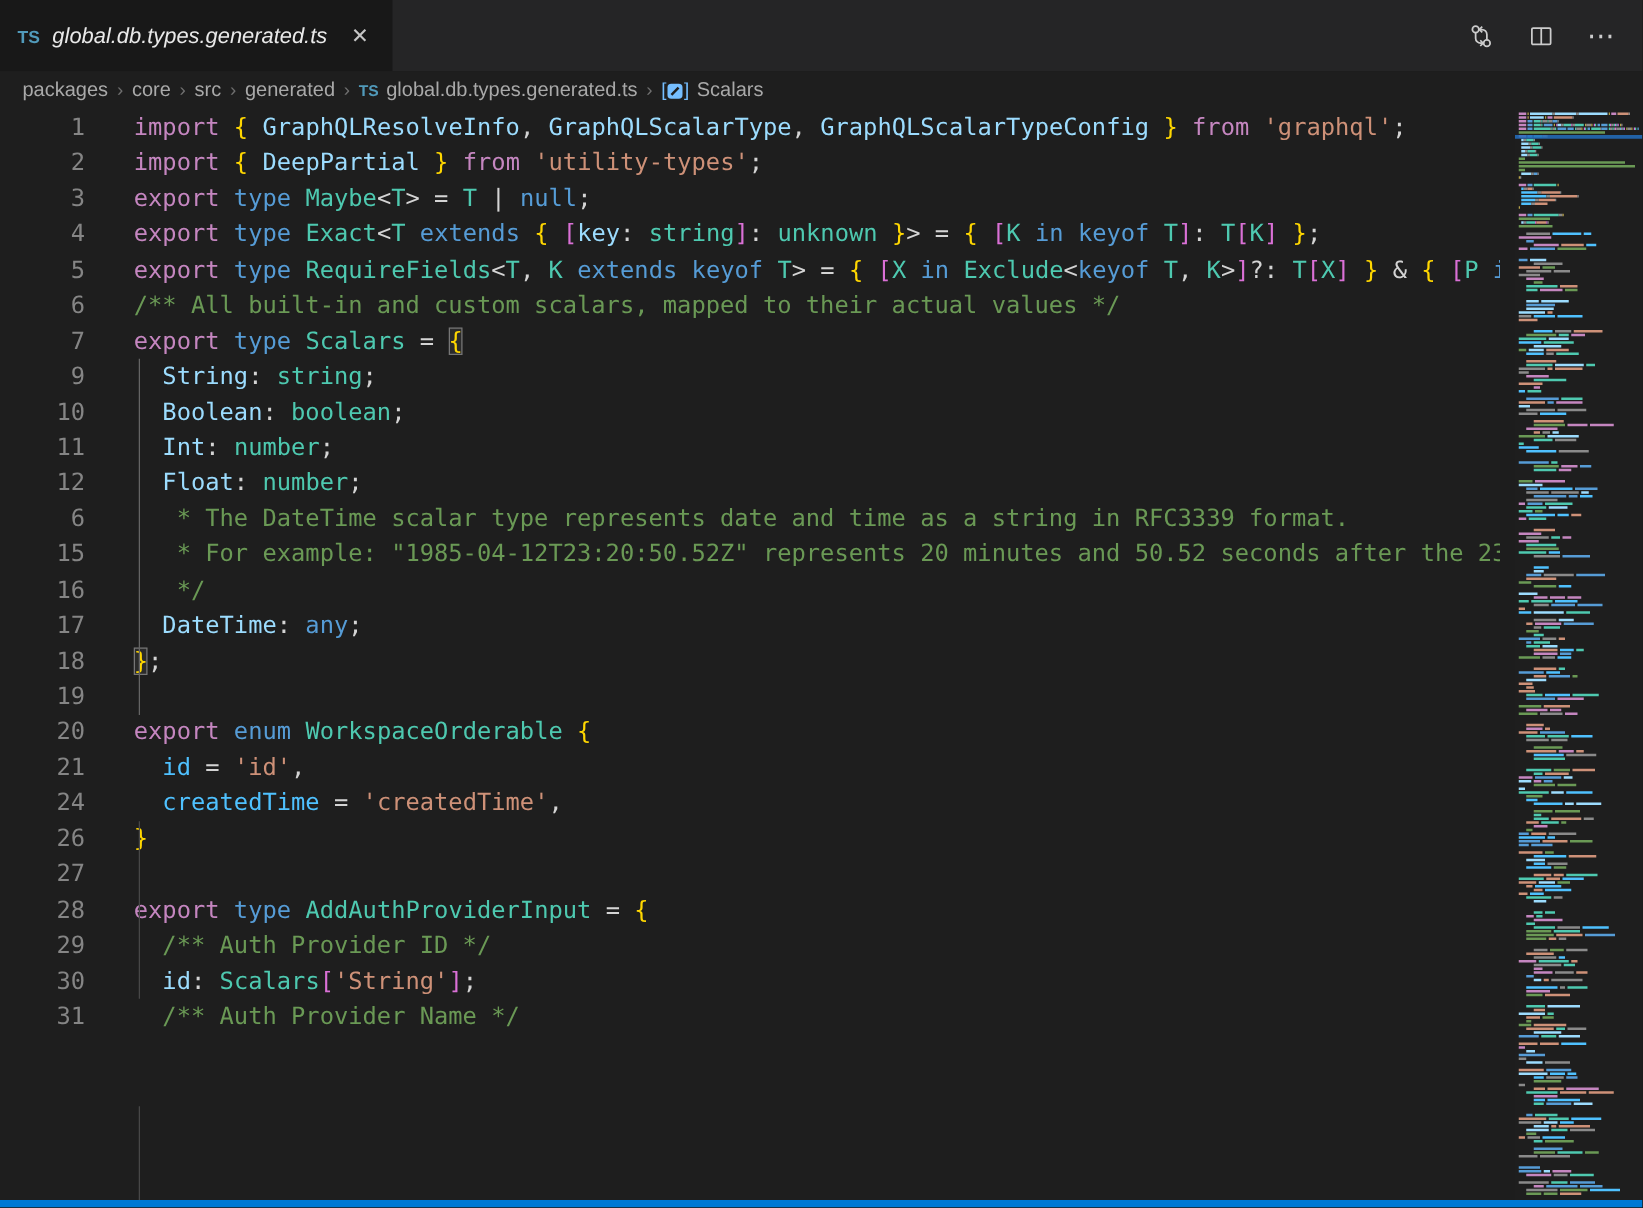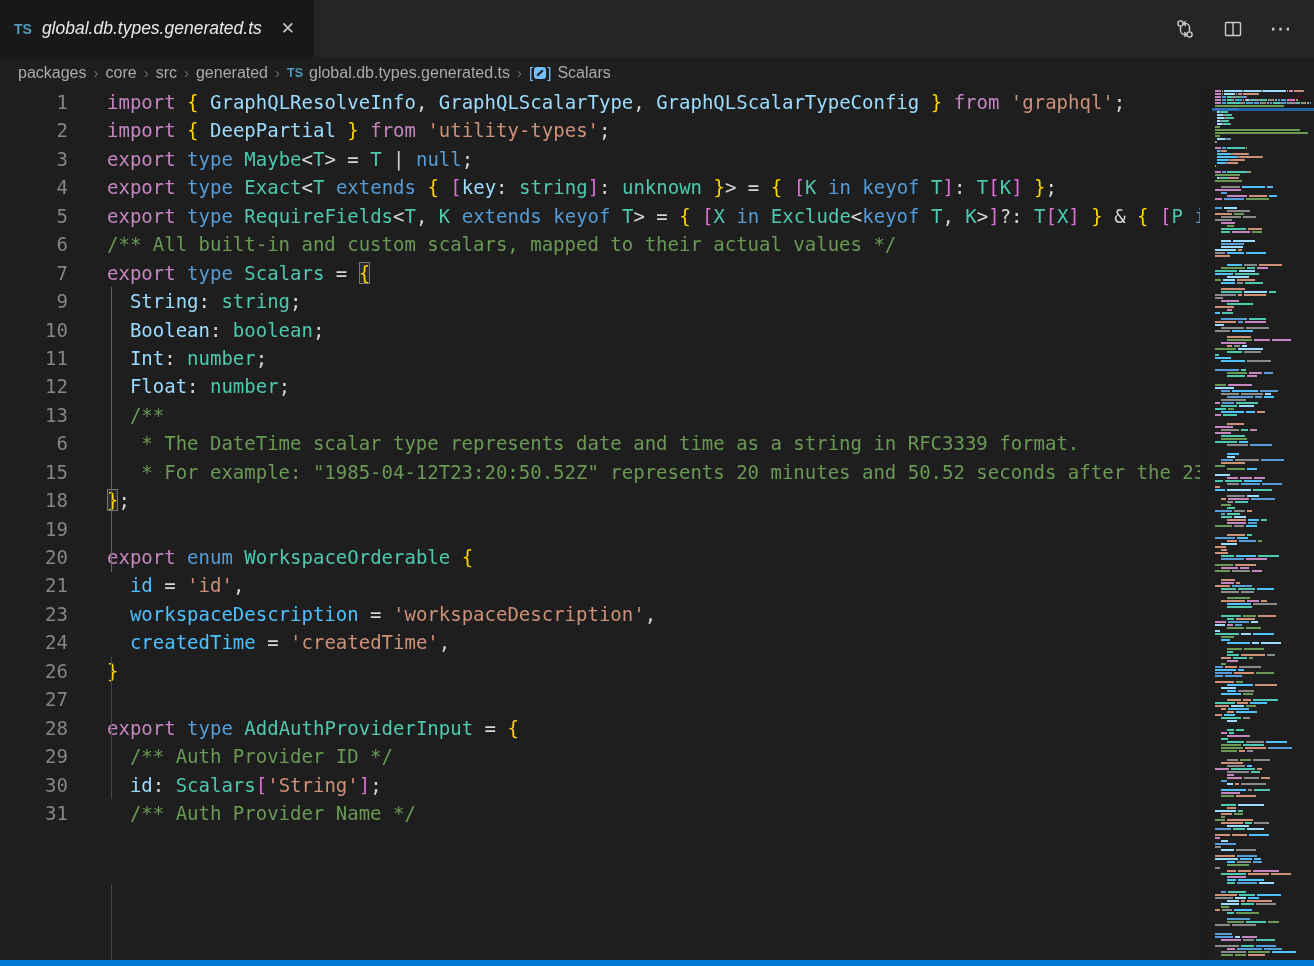--- a/index.html
+++ b/index.html
@@ -137,28 +137,28 @@
         <div class="line"><span class="ln">2</span><span class="ln-pad"></span><span class="tk-kw1">import</span><span class="tk-pun"> </span><span class="tk-br1">{</span><span class="tk-pun"> </span><span class="tk-var">DeepPartial</span><span class="tk-pun"> </span><span class="tk-br1">}</span><span class="tk-pun"> </span><span class="tk-kw1">from</span><span class="tk-pun"> </span><span class="tk-str">'utility-types'</span><span class="tk-pun">;</span></div>
         <div class="line"><span class="ln">3</span><span class="ln-pad"></span><span class="tk-kw1">export</span><span class="tk-pun"> </span><span class="tk-kw2">type</span><span class="tk-pun"> </span><span class="tk-typ">Maybe</span><span class="tk-pun">&lt;</span><span class="tk-typ">T</span><span class="tk-pun">&gt; = </span><span class="tk-typ">T</span><span class="tk-pun"> | </span><span class="tk-kw2">null</span><span class="tk-pun">;</span></div>
         <div class="line"><span class="ln">4</span><span class="ln-pad"></span><span class="tk-kw1">export</span><span class="tk-pun"> </span><span class="tk-kw2">type</span><span class="tk-pun"> </span><span class="tk-typ">Exact</span><span class="tk-pun">&lt;</span><span class="tk-typ">T</span><span class="tk-pun"> </span><span class="tk-kw2">extends</span><span class="tk-pun"> </span><span class="tk-br1">{</span><span class="tk-pun"> </span><span class="tk-br2">[</span><span class="tk-var">key</span><span class="tk-pun">: </span><span class="tk-typ">string</span><span class="tk-br2">]</span><span class="tk-pun">: </span><span class="tk-typ">unknown</span><span class="tk-pun"> </span><span class="tk-br1">}</span><span class="tk-pun">&gt; = </span><span class="tk-br1">{</span><span class="tk-pun"> </span><span class="tk-br2">[</span><span class="tk-typ">K</span><span class="tk-pun"> </span><span class="tk-kw2">in</span><span class="tk-pun"> </span><span class="tk-kw2">keyof</span><span class="tk-pun"> </span><span class="tk-typ">T</span><span class="tk-br2">]</span><span class="tk-pun">: </span><span class="tk-typ">T</span><span class="tk-br2">[</span><span class="tk-typ">K</span><span class="tk-br2">]</span><span class="tk-pun"> </span><span class="tk-br1">}</span><span class="tk-pun">;</span></div>
         <div class="line"><span class="ln">5</span><span class="ln-pad"></span><span class="tk-kw1">export</span><span class="tk-pun"> </span><span class="tk-kw2">type</span><span class="tk-pun"> </span><span class="tk-typ">RequireFields</span><span class="tk-pun">&lt;</span><span class="tk-typ">T</span><span class="tk-pun">, </span><span class="tk-typ">K</span><span class="tk-pun"> </span><span class="tk-kw2">extends</span><span class="tk-pun"> </span><span class="tk-kw2">keyof</span><span class="tk-pun"> </span><span class="tk-typ">T</span><span class="tk-pun">&gt; = </span><span class="tk-br1">{</span><span class="tk-pun"> </span><span class="tk-br2">[</span><span class="tk-typ">X</span><span class="tk-pun"> </span><span class="tk-kw2">in</span><span class="tk-pun"> </span><span class="tk-typ">Exclude</span><span class="tk-pun">&lt;</span><span class="tk-kw2">keyof</span><span class="tk-pun"> </span><span class="tk-typ">T</span><span class="tk-pun">, </span><span class="tk-typ">K</span><span class="tk-pun">&gt;</span><span class="tk-br2">]</span><span class="tk-pun">?: </span><span class="tk-typ">T</span><span class="tk-br2">[</span><span class="tk-typ">X</span><span class="tk-br2">]</span><span class="tk-pun"> </span><span class="tk-br1">}</span><span class="tk-pun"> &amp; </span><span class="tk-br1">{</span><span class="tk-pun"> </span><span class="tk-br2">[</span><span class="tk-typ">P</span><span class="tk-pun"> </span><span class="tk-kw2">in</span></div>
         <div class="line"><span class="ln">6</span><span class="ln-pad"></span><span class="tk-com">/** All built-in and custom scalars, mapped to their actual values */</span></div>
         <div class="line"><span class="ln">7</span><span class="ln-pad"></span><span class="tk-kw1">export</span><span class="tk-pun"> </span><span class="tk-kw2">type</span><span class="tk-pun"> </span><span class="tk-typ">Scalars</span><span class="tk-pun"> = </span><span class="tk-br1 tk-match">{</span></div>
         <div class="line"><span class="ln">9</span><span class="ln-pad"></span><span class="tk-pun">  </span><span class="tk-var">String</span><span class="tk-pun">: </span><span class="tk-typ">string</span><span class="tk-pun">;</span></div>
         <div class="line"><span class="ln">10</span><span class="ln-pad"></span><span class="tk-pun">  </span><span class="tk-var">Boolean</span><span class="tk-pun">: </span><span class="tk-typ">boolean</span><span class="tk-pun">;</span></div>
         <div class="line"><span class="ln">11</span><span class="ln-pad"></span><span class="tk-pun">  </span><span class="tk-var">Int</span><span class="tk-pun">: </span><span class="tk-typ">number</span><span class="tk-pun">;</span></div>
         <div class="line"><span class="ln">12</span><span class="ln-pad"></span><span class="tk-pun">  </span><span class="tk-var">Float</span><span class="tk-pun">: </span><span class="tk-typ">number</span><span class="tk-pun">;</span></div>
-        <div class="line"><span class="ln">13</span><span class="ln-pad"></span><span class="tk-com">  /**</span></div>
         <div class="line"><span class="ln">6</span><span class="ln-pad"></span><span class="tk-com">   * The DateTime scalar type represents date and time as a string in RFC3339 format.</span></div>
         <div class="line"><span class="ln">15</span><span class="ln-pad"></span><span class="tk-com">   * For example: "1985-04-12T23:20:50.52Z" represents 20 minutes and 50.52 seconds after the 23</span></div>
+        <div class="line"><span class="ln">16</span><span class="ln-pad"></span><span class="tk-com">   */</span></div>
+        <div class="line"><span class="ln">17</span><span class="ln-pad"></span><span class="tk-pun">  </span><span class="tk-var">DateTime</span><span class="tk-pun">: </span><span class="tk-kw2">any</span><span class="tk-pun">;</span></div>
         <div class="line"><span class="ln">18</span><span class="ln-pad"></span><span class="tk-br1 tk-match">}</span><span class="tk-pun">;</span></div>
         <div class="line"><span class="ln">19</span><span class="ln-pad"></span></div>
         <div class="line"><span class="ln">20</span><span class="ln-pad"></span><span class="tk-kw1">export</span><span class="tk-pun"> </span><span class="tk-kw2">enum</span><span class="tk-pun"> </span><span class="tk-typ">WorkspaceOrderable</span><span class="tk-pun"> </span><span class="tk-br1">{</span></div>
         <div class="line"><span class="ln">21</span><span class="ln-pad"></span><span class="tk-pun">  </span><span class="tk-enm">id</span><span class="tk-pun"> = </span><span class="tk-str">'id'</span><span class="tk-pun">,</span></div>
-        <div class="line"><span class="ln">23</span><span class="ln-pad"></span><span class="tk-pun">  </span><span class="tk-enm">workspaceDescription</span><span class="tk-pun"> = </span><span class="tk-str">'workspaceDescription'</span><span class="tk-pun">,</span></div>
         <div class="line"><span class="ln">24</span><span class="ln-pad"></span><span class="tk-pun">  </span><span class="tk-enm">createdTime</span><span class="tk-pun"> = </span><span class="tk-str">'createdTime'</span><span class="tk-pun">,</span></div>
         <div class="line"><span class="ln">26</span><span class="ln-pad"></span><span class="tk-br1">}</span></div>
         <div class="line"><span class="ln">27</span><span class="ln-pad"></span></div>
         <div class="line"><span class="ln">28</span><span class="ln-pad"></span><span class="tk-kw1">export</span><span class="tk-pun"> </span><span class="tk-kw2">type</span><span class="tk-pun"> </span><span class="tk-typ">AddAuthProviderInput</span><span class="tk-pun"> = </span><span class="tk-br1">{</span></div>
         <div class="line"><span class="ln">29</span><span class="ln-pad"></span><span class="tk-com">  /** Auth Provider ID */</span></div>
         <div class="line"><span class="ln">30</span><span class="ln-pad"></span><span class="tk-pun">  </span><span class="tk-var">id</span><span class="tk-pun">: </span><span class="tk-typ">Scalars</span><span class="tk-br2">[</span><span class="tk-str">'String'</span><span class="tk-br2">]</span><span class="tk-pun">;</span></div>
         <div class="line"><span class="ln">31</span><span class="ln-pad"></span><span class="tk-com">  /** Auth Provider Name */</span></div>
         <div class="indent-guide active" style="top: 199.15px; height: 284.5px;"></div>
         <div class="indent-guide" style="top: 569px; height: 142.25px;"></div>
         <div class="indent-guide" style="top: 796.6px; height: 85.35px;"></div>

